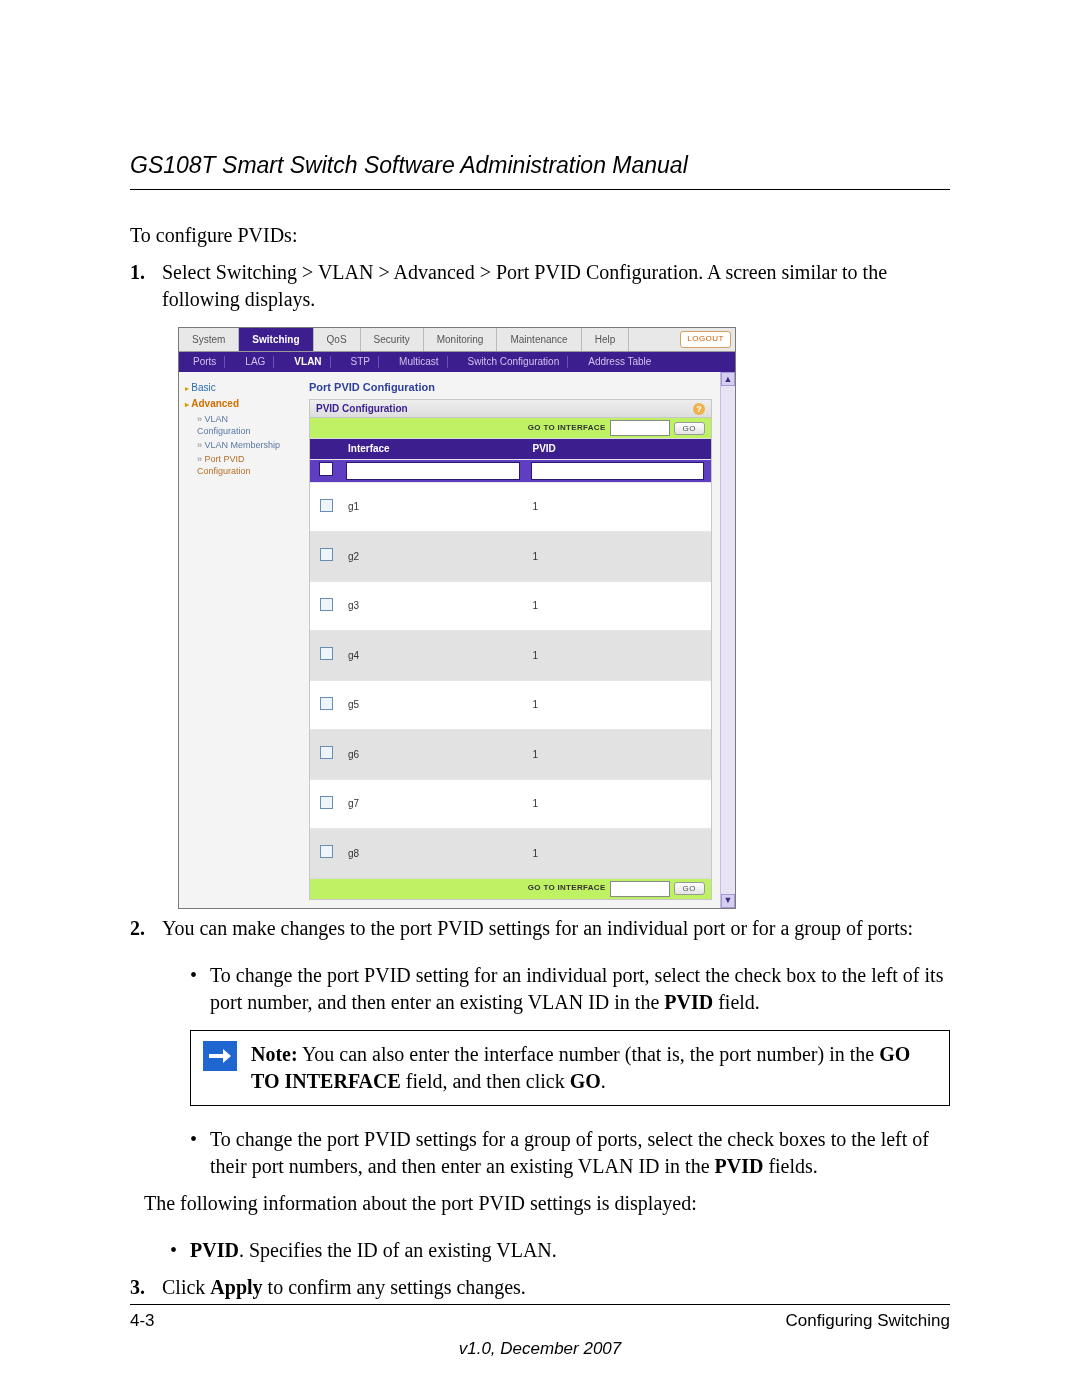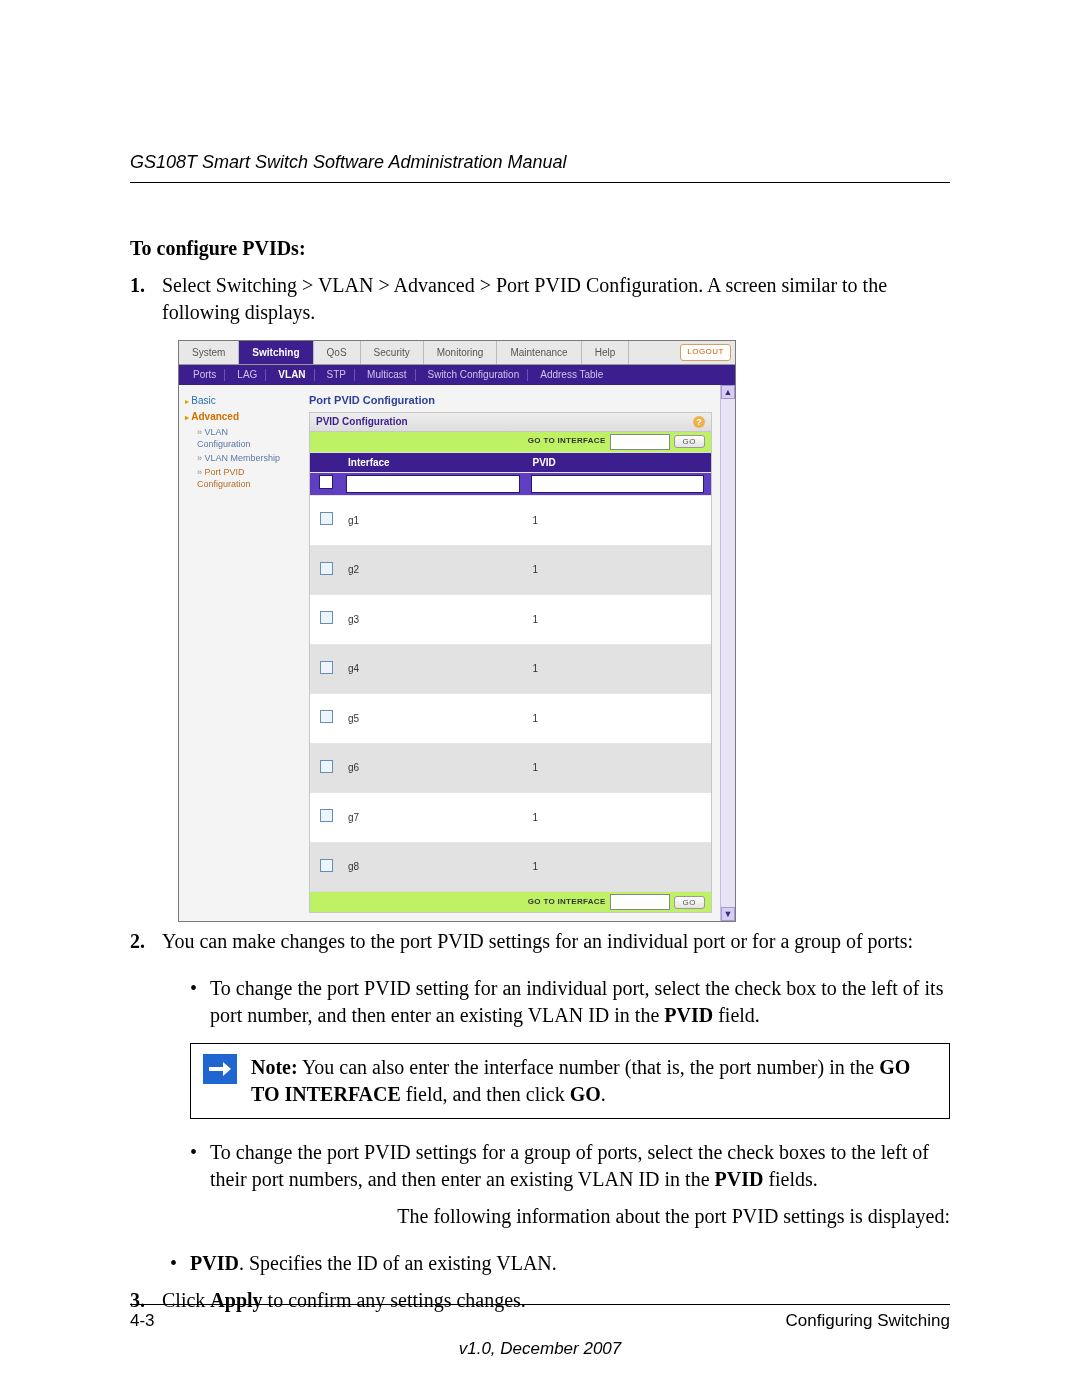--- a/index.html
+++ b/index.html
@@ -14,26 +14,26 @@
     height: 1397px;
     position: relative;
     box-sizing: border-box;
     padding: 150px 130px 0 130px;
     font-size: 20px;
     line-height: 1.35;
   }
   .running-head {
     font-style: italic;
     font-family: Arial, Helvetica, sans-serif;
-    font-size: 18px;
+    font-size: 23px;
     padding-bottom: 8px;
     border-bottom: 1px solid #000;
-    margin-bottom: 52px;
-  }
-  .intro { margin-bottom: 10px; font-weight: bold; }
+    margin-bottom: 32px;
+  }
+  .intro { margin-bottom: 10px; }
   .step { display: flex; gap: 10px; margin-bottom: 8px; }
   .step-num { min-width: 22px; font-weight: bold; }
   .step-txt { flex: 1; }
   .bold { font-weight: bold; }
 
   
   .figure-wrap { margin: 14px 0 6px 48px; }
   .shot {
     width: 556px;
     border: 1px solid #7a7a7a;
@@ -74,21 +74,21 @@
     background: #ffffff;
     letter-spacing: 0.5px;
   }
   .subtabbar {
     background: #3d1e8e;
     color: #cfc3ee;
     height: 20px;
     display: flex;
     align-items: center;
     font-size: 10px;
-    gap: 4px;
+    gap: 12px;
     padding: 0 6px;
   }
   .subtab { padding: 0 8px; border-right: 1px solid #6b52b5; line-height: 12px; }
   .subtab.last { border-right: none; }
   .subtab.active { color: #fff; font-weight: bold; }
 
   .shot-body {
     display: flex;
     background: #f4f4f4;
     position: relative;
@@ -451,21 +451,21 @@
       <span class="bold">Note:</span><span> You can also enter the interface number (that is, the port number) in the </span><span class="bold">GO TO INTERFACE</span><span> field, and then click </span><span class="bold">GO</span><span>.</span>
     </div>
   </div>
 
   <ul class="bul">
     <li>
       <span>To change the port PVID settings for a group of ports, select the check boxes to the left of their port numbers, and then enter an existing VLAN ID in the </span><span class="bold">PVID</span><span> fields.</span>
     </li>
   </ul>
 
-  <div style="margin-left:42px; margin-bottom:8px;text-align:right;">The following information about the port PVID settings is displayed:</div>
+  <div style="margin-left:14px; margin-bottom:8px;">The following information about the port PVID settings is displayed:</div>
 
   <ul class="bul" style="margin-left:40px;">
     <li>
       <span class="bold">PVID</span><span>. Specifies the ID of an existing VLAN.</span>
     </li>
   </ul>
 
   <div class="step">
     <div class="step-num">3.</div>
     <div class="step-txt">

